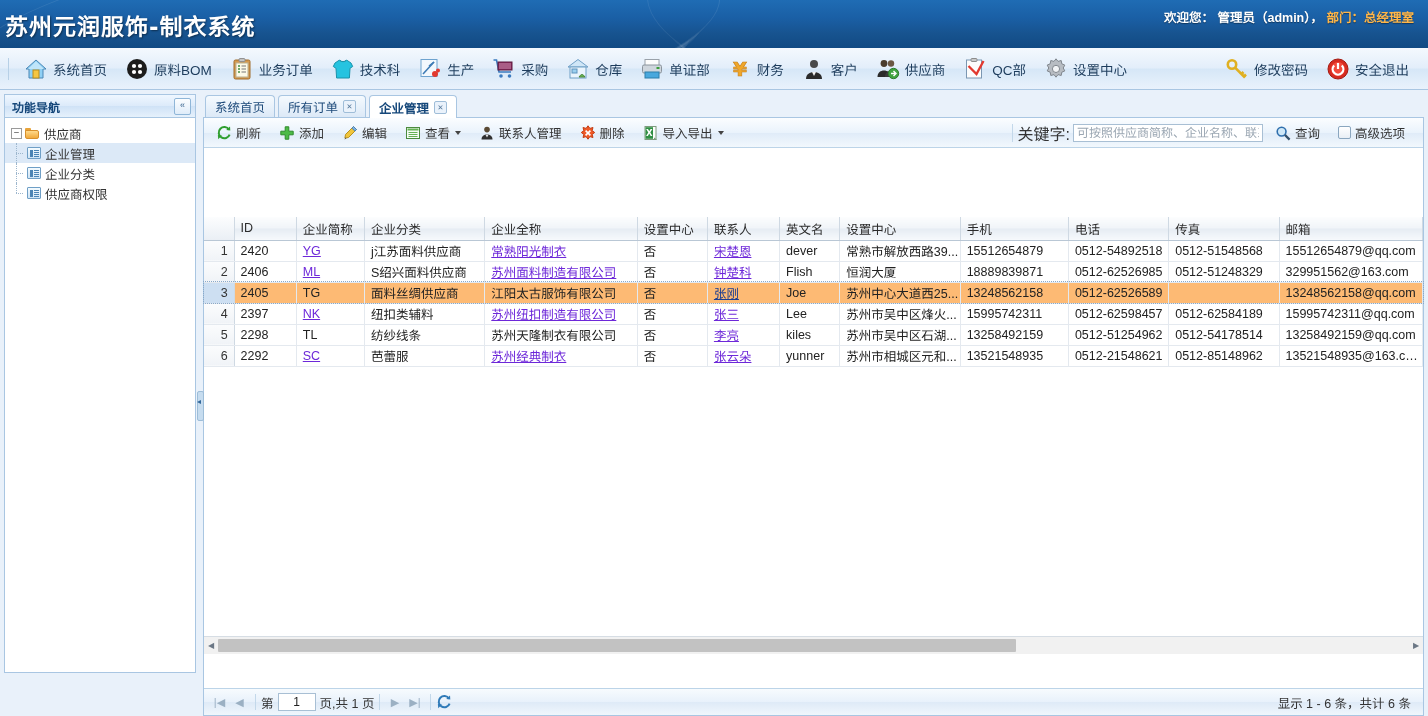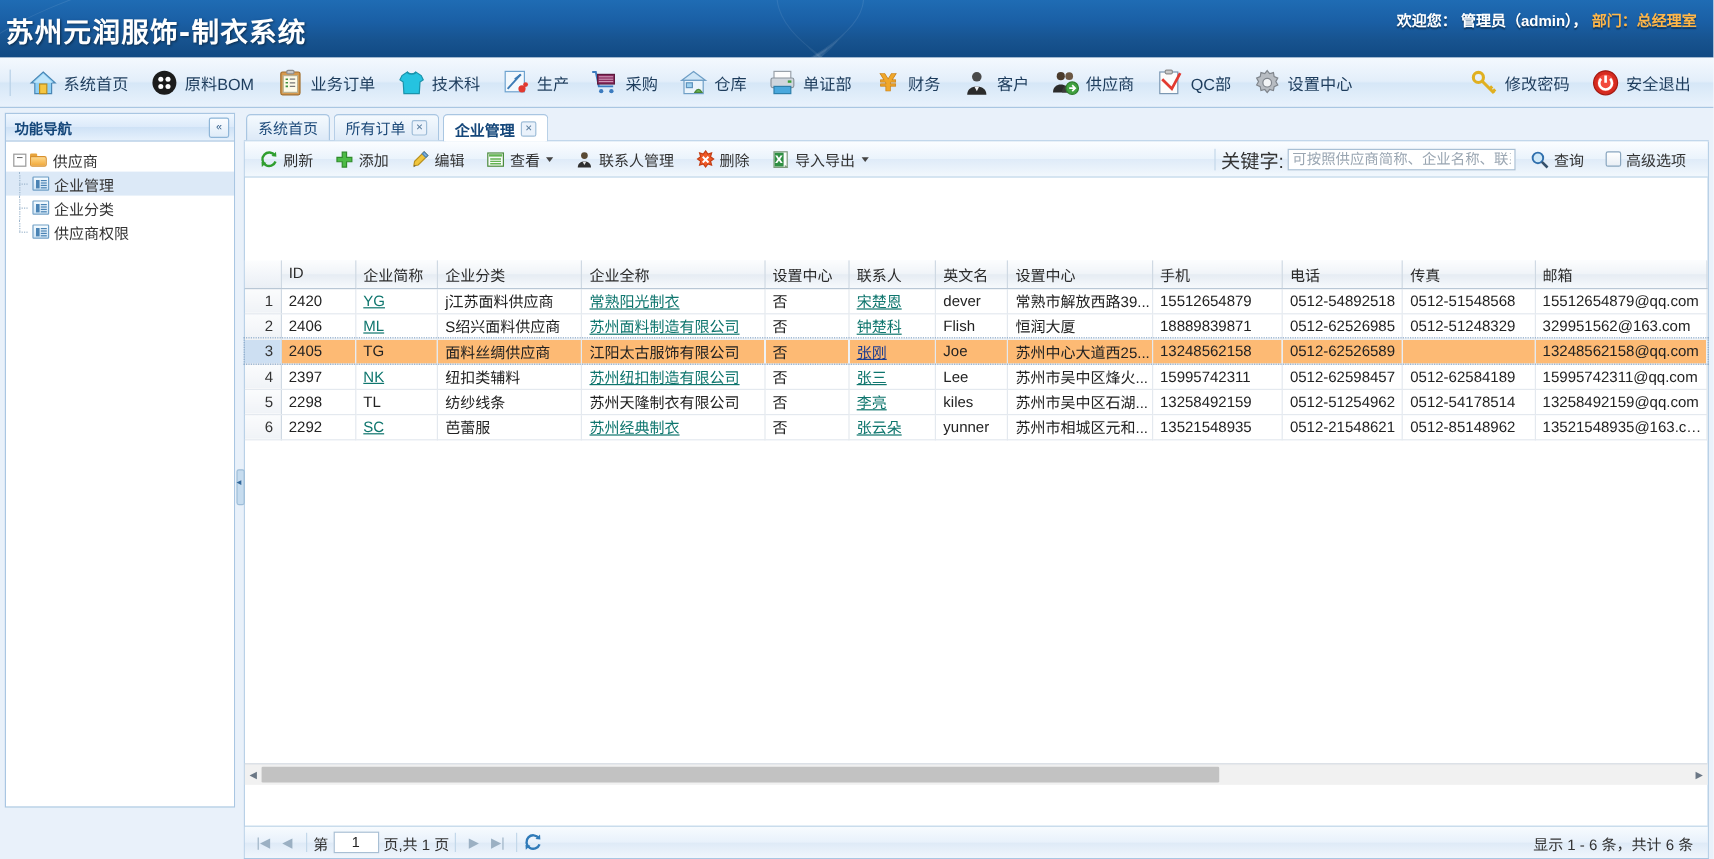--- a/index.html
+++ b/index.html
@@ -222,21 +222,21 @@
     font-size:12.5px;color:#222;padding:0 0 0 6px;white-space:nowrap;overflow:hidden;
     text-overflow:ellipsis;
   }
   .grid td.rownum{
     background:linear-gradient(180deg,#fbfcfd,#f0f3f7);
     border-right:1px solid #cfd9e3;text-align:right;padding-right:6px;color:#333;
   }
   tr.sel td{background:#fdba74;}
   tr.sel td.rownum{background:#cddff2;}
   tr.sel{outline:1px dotted #8aa9c9;}
-  .lnk{color:#0f766e;text-decoration:underline;cursor:pointer;}
+  .lnk{color:#6d28d9;text-decoration:underline;cursor:pointer;}
   tr.sel .lnk{color:#1e3e90;}
 
   
   .hscroll{
     flex:0 0 17px;height:17px;display:flex;align-items:center;
     background:#f1f1f1;border-top:1px solid #d6dde4;position:relative;
   }
   .hscroll .arrow{
     width:14px;height:15px;flex:0 0 14px;display:flex;align-items:center;justify-content:center;
     color:#6b7785;font-size:8px;cursor:pointer;

